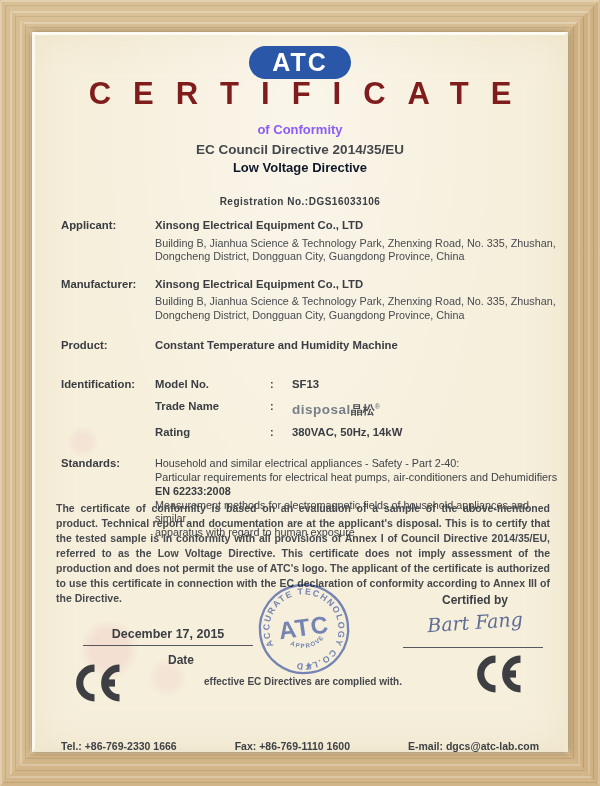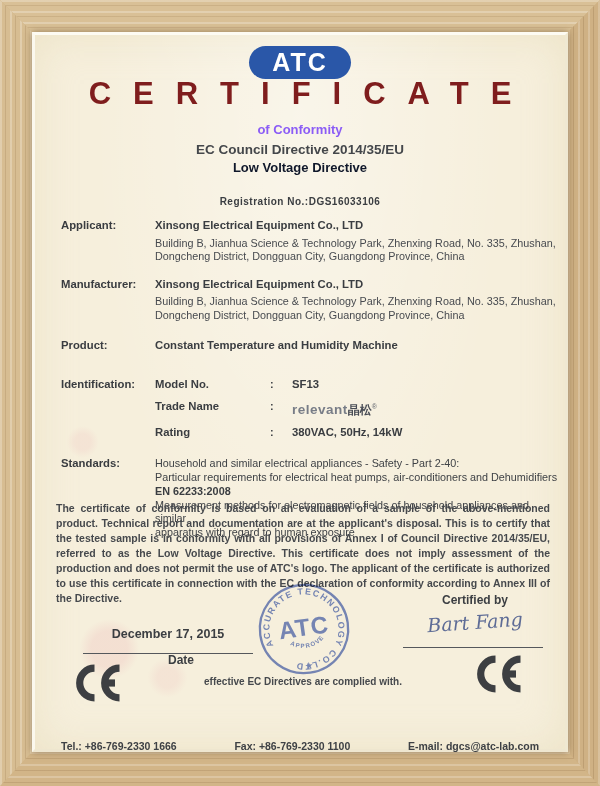--- a/index.html
+++ b/index.html
@@ -83,21 +83,21 @@
 
   
   .certby{left:370px;top:558px;width:140px;text-align:center;
     font-weight:bold;font-size:12px;color:#3b3e42;}
   .signature{left:372px;top:576px;width:136px;text-align:center;
     font-family:"DejaVu Serif",serif;font-style:italic;font-size:19px;
     color:#5e6c96;transform:rotate(-4deg);}
   .signline{left:368px;top:612px;width:140px;border-bottom:1.5px solid #55585c;height:0;}
   .dateval{left:48px;top:592px;width:170px;text-align:center;
     font-weight:bold;font-size:12.5px;color:#3b3e42;
-    border-bottom:1.5px solid #55585c;padding-bottom:12px;}
+    border-bottom:1.5px solid #55585c;padding-bottom:4px;}
   .datelabel{left:61px;top:618px;width:170px;text-align:center;
     font-weight:bold;font-size:12px;color:#3b3e42;}
 
   
   .stamp{left:221px;top:546px;width:96px;height:96px;opacity:.82;
     transform:rotate(-8deg);mix-blend-mode:multiply;}
 
   
   .ce-left{left:40px;top:627px;width:46px;height:42px;}
   .ce-right{left:441px;top:618px;width:46px;height:42px;}
@@ -164,21 +164,21 @@
         <div class="fval">
           <div class="idrow">
             <span class="idname">Model No.</span>
             <span class="idcolon">:</span>
             <span class="idval">SF13</span>
           </div>
           <div class="idrow">
             <span class="idname">Trade Name</span>
             <span class="idcolon">:</span>
             <span>
-              <span class="brandword">relevant</span><span class="brandcjk">晶松</span><span class="brandreg">®</span>
+              <span class="brandword">disposal</span><span class="brandcjk">晶松</span><span class="brandreg">®</span>
             </span>
           </div>
           <div class="idrow">
             <span class="idname">Rating</span>
             <span class="idcolon">:</span>
             <span class="idval">380VAC, 50Hz, 14kW</span>
           </div>
         </div>
       </div>
 
@@ -229,18 +229,18 @@
       <path d="M 19.5 6.2 A 14.5 14.5 0 1 0 19.5 35.8" fill="none" stroke="#3d3f42" stroke-width="7.2"></path>
       <path d="M 44.5 6.2 A 14.5 14.5 0 1 0 44.5 35.8" fill="none" stroke="#3d3f42" stroke-width="7.2"></path>
       <rect x="27" y="17.4" width="13" height="7.2" fill="#3d3f42"></rect>
     </svg>
 
     <div class="abs cenote">
       <div>effective EC Directives are complied with.</div>
     </div>
     <div class="abs contact">
       <span>Tel.: +86-769-2330 1666</span>
-      <span>Fax: +86-769-2330 1100</span>
+      <span>Fax: +86-769-1110 1600</span>
       <span>E-mail: dgcs@atc-lab.com</span>
     </div>
 
   </div>
 </div>
 
 </body></html>

